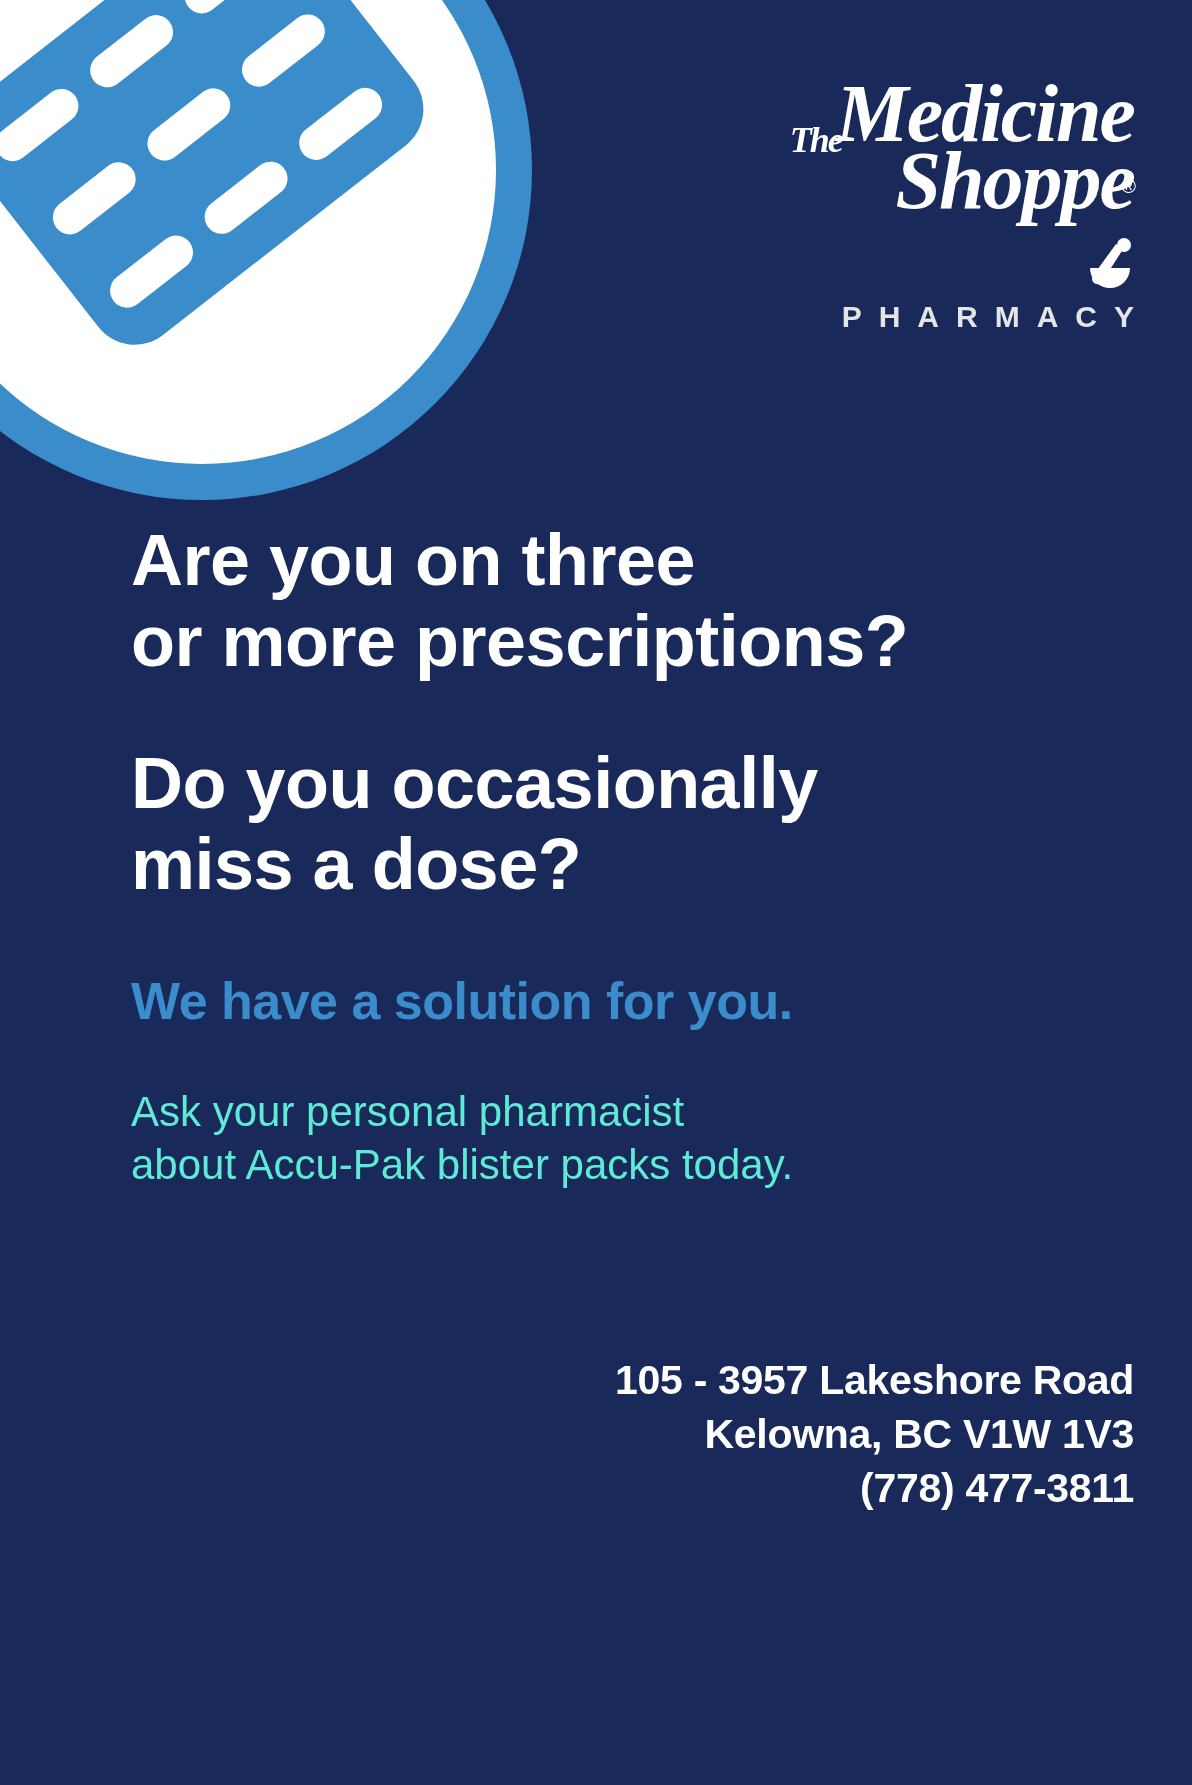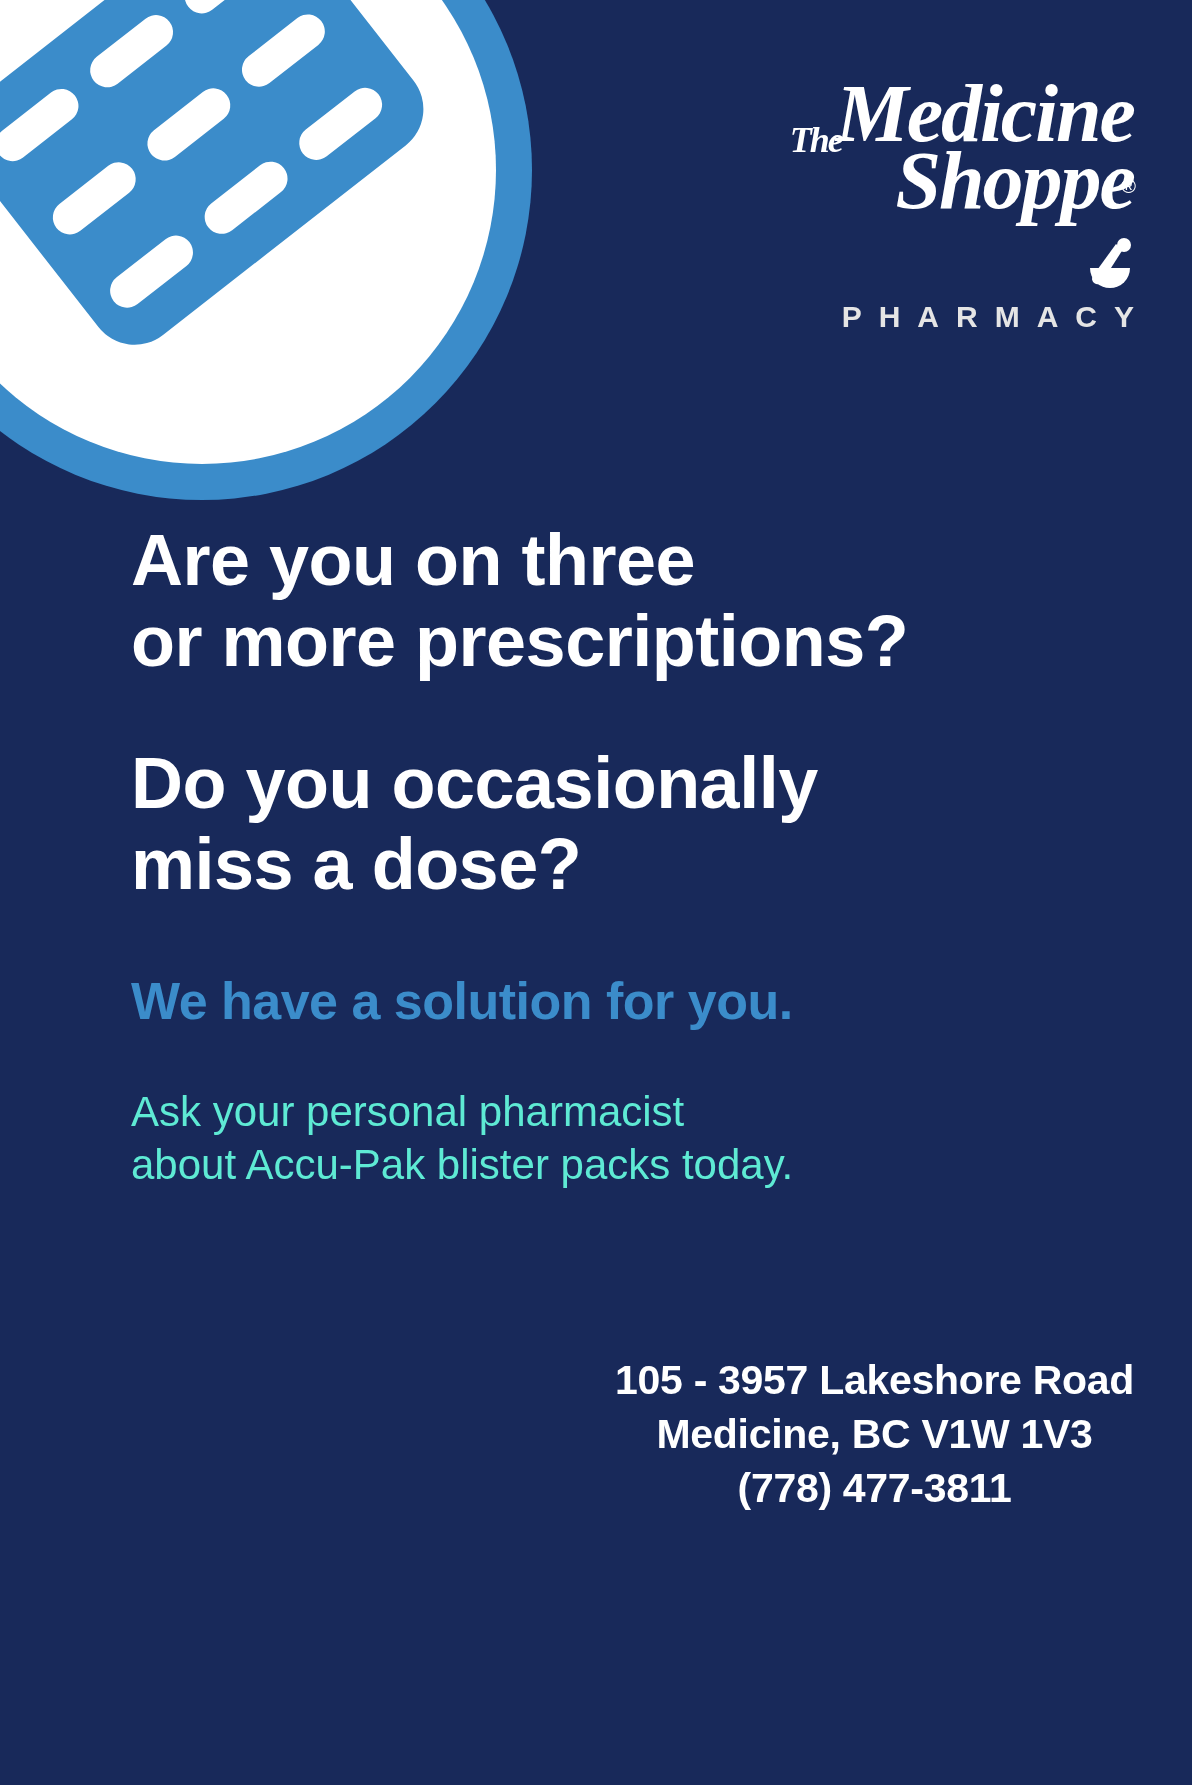--- a/index.html
+++ b/index.html
@@ -167,21 +167,21 @@
     line-height: 1.28;
     margin-top: 54px;
     letter-spacing: 0px;
   }
 
   
   .address {
     position: absolute;
     right: 58px;
     bottom: 270px;
-    text-align: center;
+    text-align: right;
     color: #ffffff;
     font-size: 41px;
     font-weight: bold;
     line-height: 1.32;
     letter-spacing: -0.3px;
   }
   .address div { white-space: nowrap; }
 </style>
 </head>
 <body>
@@ -238,17 +238,17 @@
     <div class="solution">We have a solution for you.</div>
 
     <div class="subcopy">
       <div>Ask your personal pharmacist</div>
       <div>about Accu-Pak blister packs today.</div>
     </div>
   </div>
 
   <div class="address">
     <div>105 - 3957 Lakeshore Road</div>
-    <div>Medicine, BC V1W 1V3</div>
+    <div>Kelowna, BC V1W 1V3</div>
     <div>(778) 477-3811</div>
   </div>
 
 </div>
 
 </body></html>

